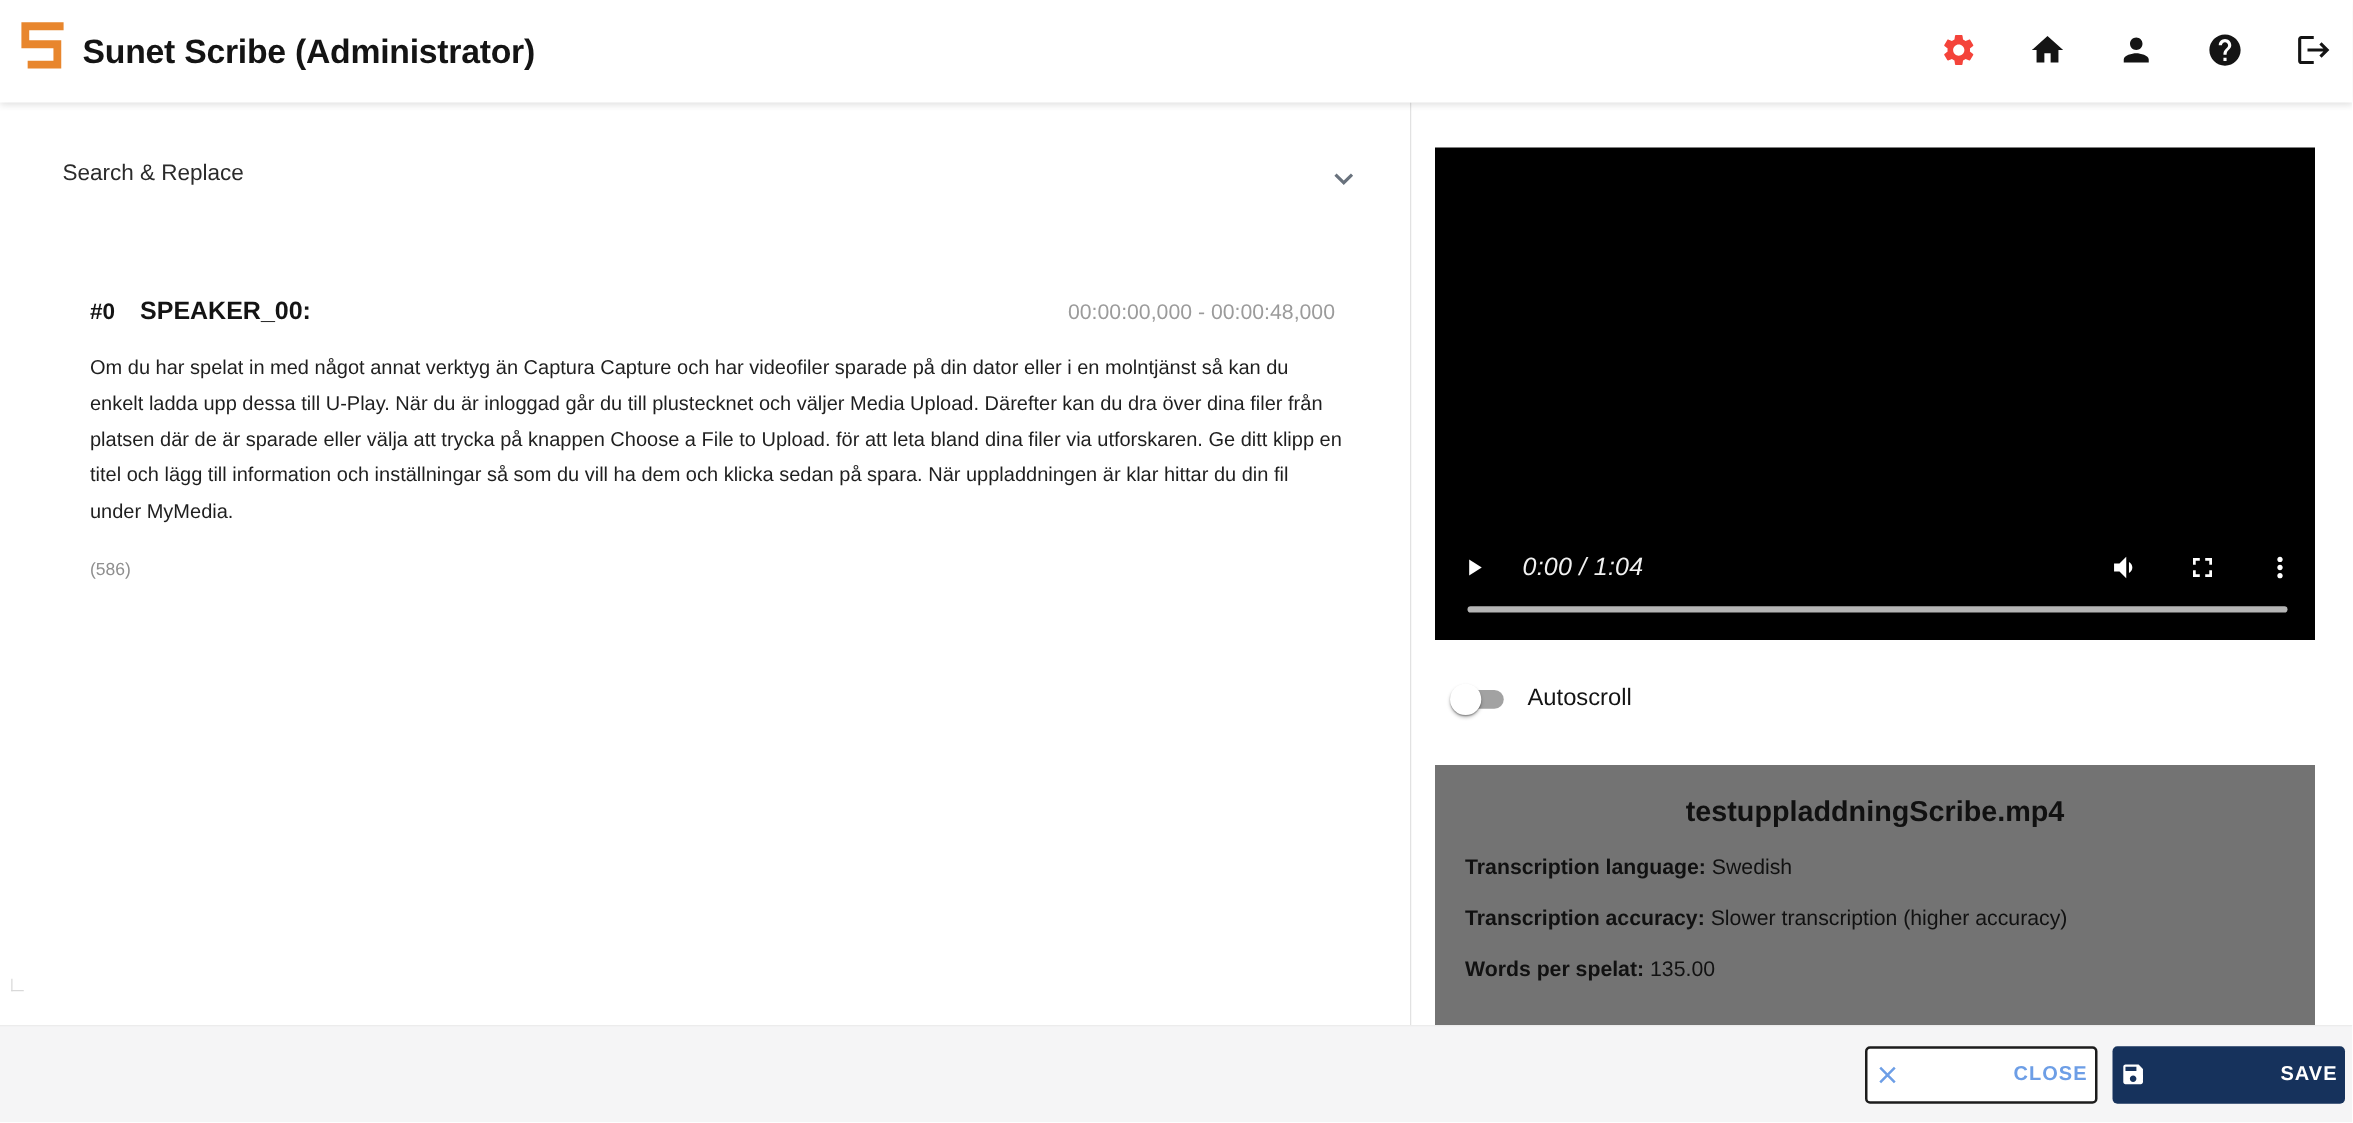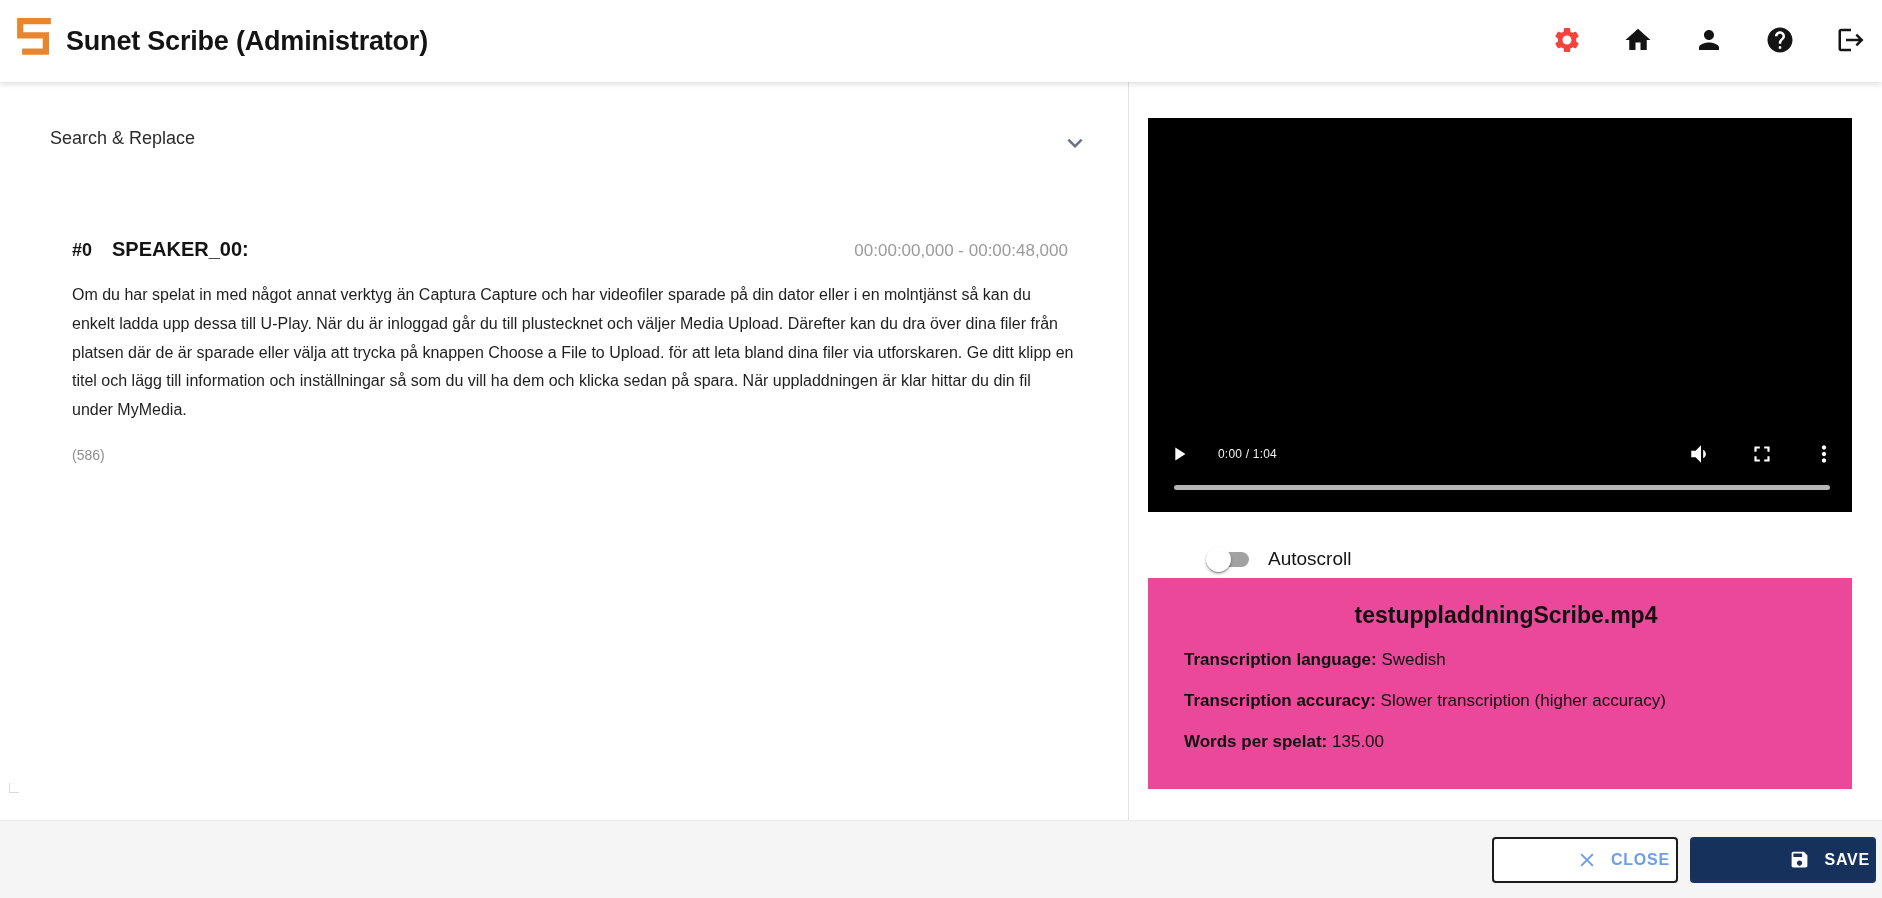--- a/index.html
+++ b/index.html
@@ -112,40 +112,40 @@
   .vc-row {
     position: absolute;
     left: 0; top: 318px;
     width: 704px; height: 36px;
     display: flex; align-items: center;
   }
   .vc-play { position: absolute; left: 20px; background: none; border: none; padding: 0; cursor: pointer; }
   .vc-play svg { width: 22px; height: 22px; display: block; }
   .vc-time {
     position: absolute; left: 70px;
-    color: #f1f1f1; font-size: 12px; letter-spacing: 0.2px;
+    color: #f1f1f1; font-size: 20px; letter-spacing: 0.2px; font-style: italic;
   }
   .vc-icon { position: absolute; background: none; border: none; padding: 0; cursor: pointer; }
   .vc-icon svg { width: 26px; height: 26px; display: block; }
   .vc-volume { left: 540px; }
   .vc-fullscreen { left: 601px; }
   .vc-kebab { left: 663px; }
   .vc-progress {
     position: absolute;
     left: 26px; top: 367px;
     width: 656px; height: 5px;
     border-radius: 3px;
     background: #b5b5b5;
     cursor: pointer;
   }
 
   
   .autoscroll-row {
     position: absolute;
-    left: 1206px; top: 541px;
+    left: 1160px; top: 541px;
     height: 36px;
     display: flex; align-items: center;
   }
   .switch { position: relative; width: 46px; height: 26px; cursor: pointer; }
   .switch-track {
     position: absolute; left: 5px; top: 6px;
     width: 38px; height: 15px;
     border-radius: 8px;
     background: #a2a2a2;
   }
@@ -154,24 +154,24 @@
     width: 25px; height: 25px;
     border-radius: 50%;
     background: #fff;
     box-shadow: 0 1px 1px rgba(0,0,0,0.3), 0 2px 3px rgba(0,0,0,0.25);
   }
   .autoscroll-label { margin-left: 16px; font-size: 19px; color: #141414; }
 
   
   .media-info {
     position: absolute;
-    left: 1148px; top: 578px;
+    left: 1148px; top: 612px;
     width: 704px; height: 211px;
-    background: #ec4899;
-    padding: 18px 24px 0 36px;
+    background: #737373;
+    padding: 18px 24px 0 24px;
   }
   .media-filename {
     margin: 6px 0 14px 0;
     text-align: center;
     font-size: 23px;
     font-weight: 700;
     color: #111;
   }
   .media-field { margin-top: 21px; font-size: 17px; color: #111; }
   .media-field .f-label { font-weight: 700; }
@@ -184,21 +184,21 @@
     width: 1882px; height: 78px;
     background: #f5f5f6;
     border-top: 1px solid #ececec;
     display: flex; align-items: center; justify-content: flex-end;
     gap: 12px;
     padding-right: 6px;
   }
   .btn {
     height: 46px;
     border-radius: 4px;
-    display: flex; align-items: center; justify-content: flex-end;
+    display: flex; align-items: center; justify-content: space-between;
     gap: 14px;
     font-family: inherit;
     font-size: 16px;
     font-weight: 700;
     letter-spacing: 0.8px;
     cursor: pointer;
   }
   .btn svg { display: block; }
   .btn-close {
     width: 186px;

